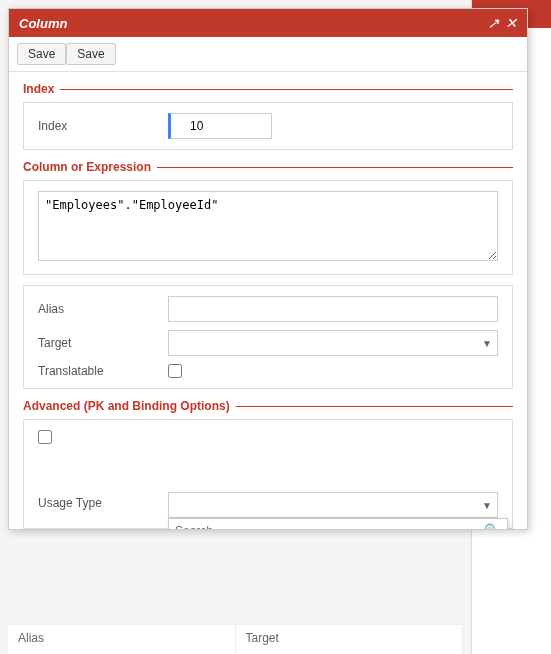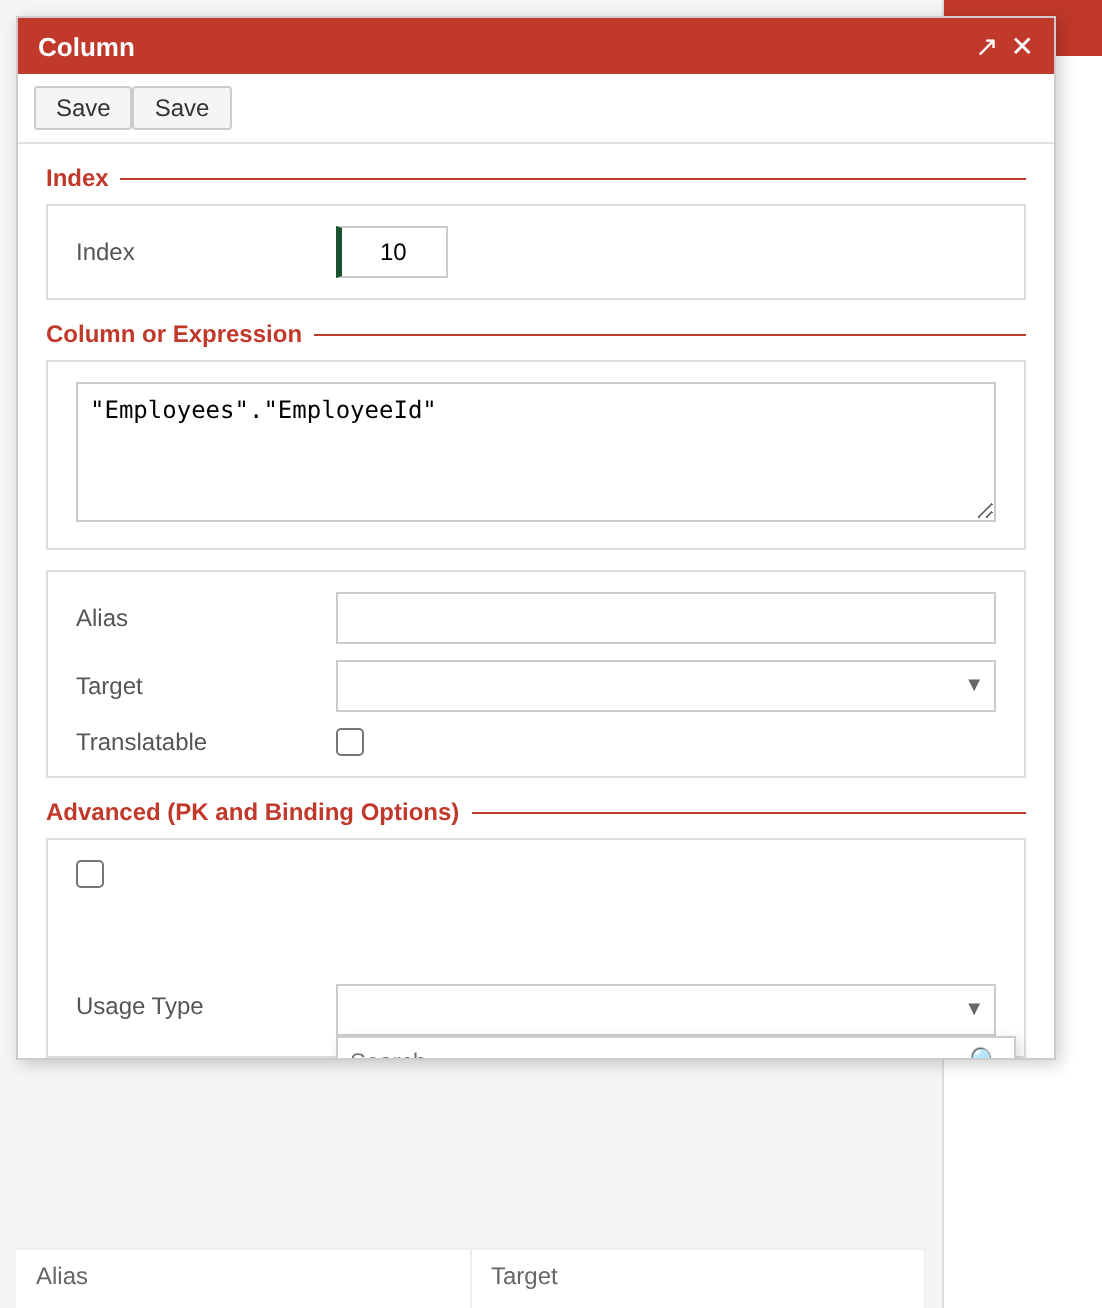--- a/index.html
+++ b/index.html
@@ -54,20 +54,21 @@
     }
 
     .modal-header {
       background: #c0392b;
       color: white;
       padding: 5px 10px;
       display: flex;
       align-items: center;
       justify-content: space-between;
       height: 28px;
+      font-style: italic;
     }
 
     .modal-header-title {
       font-size: 13px;
       font-weight: bold;
     }
 
     .modal-header-icons {
       display: flex;
       gap: 6px;
@@ -160,23 +161,23 @@
     .field-input {
       flex: 1;
       height: 26px;
       border: 1px solid #ccc;
       padding: 0 6px;
       font-size: 12px;
       outline: none;
     }
 
     .index-input {
-      width: 56px;
+      width: 104px;
       flex: none;
-      border-left: 3px solid #14532d;
+      border-left: 3px solid #3b82f6;
       padding-left: 19px;
     }
 
     .textarea-field {
       width: 100%;
       height: 70px;
       border: 1px solid #ccc;
       padding: 6px;
       font-size: 12px;
       resize: vertical;

